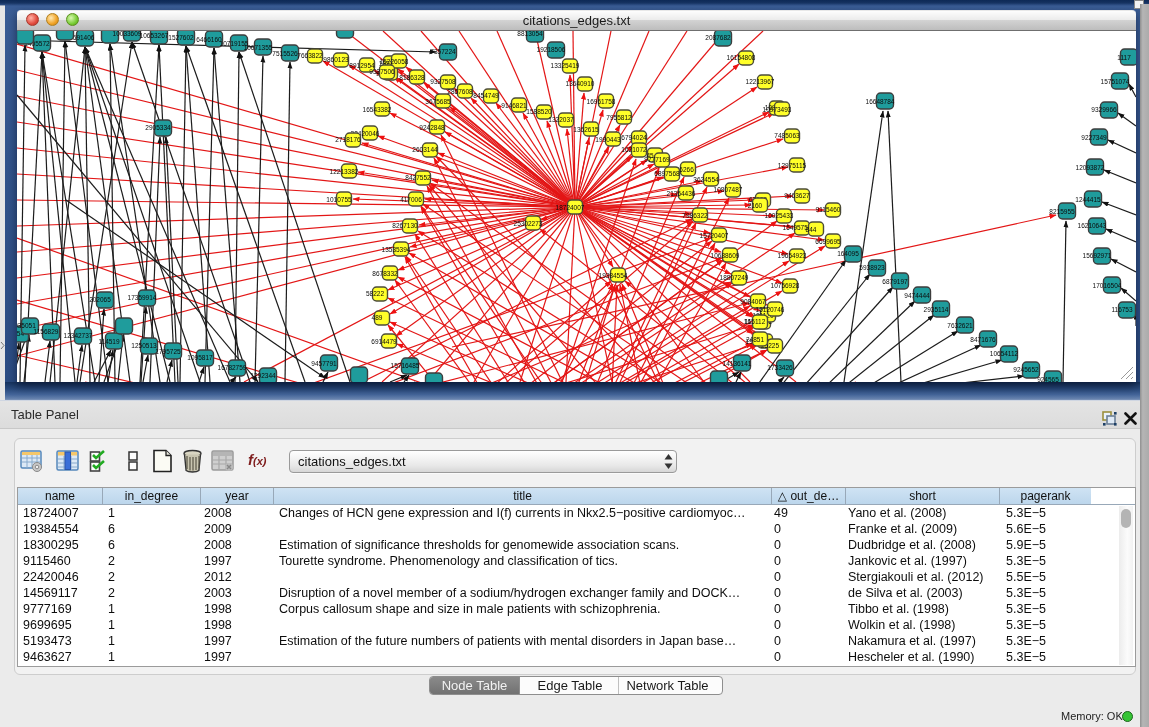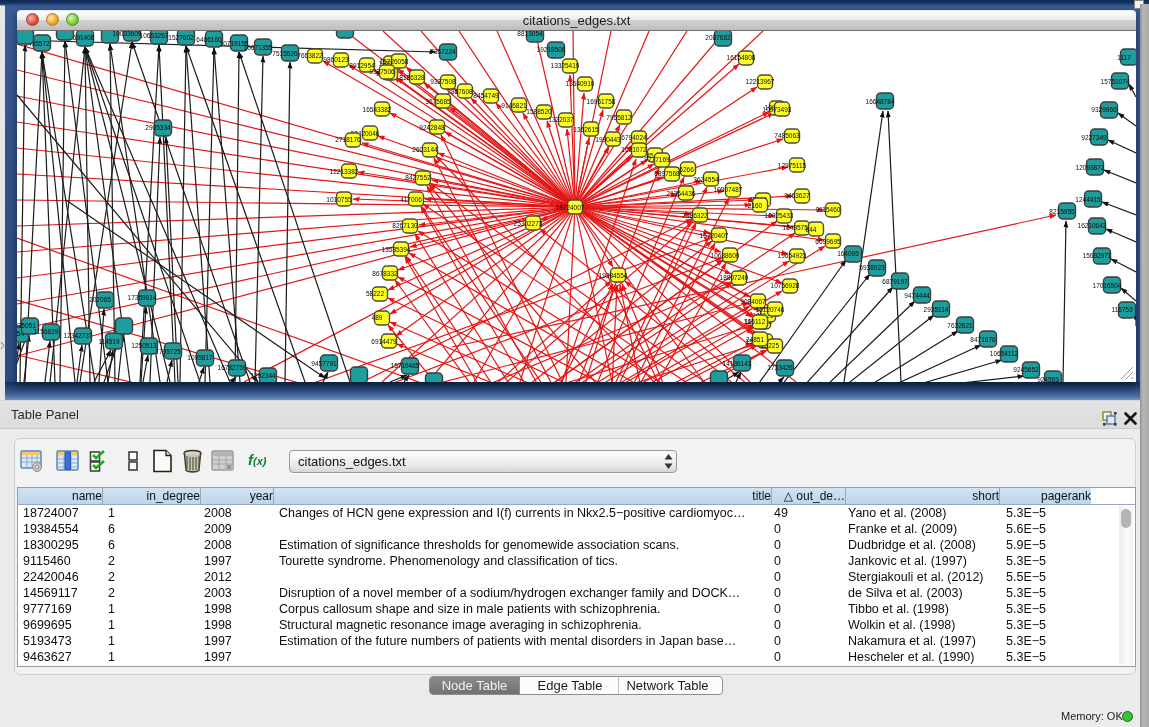--- a/index.html
+++ b/index.html
@@ -17,21 +17,21 @@
 #canvas{left:17px;top:31px;width:1119px;height:351px;background:#fff;overflow:hidden}
 
 #panel{left:0;top:400px;width:1149px;height:327px;background:#ebebeb;border-top:1px solid #cfd6e2}
 #phead{left:0;top:401px;width:1149px;height:28px;background:linear-gradient(180deg,#e4e4e4,#dcdcdc);border-bottom:1px solid #c8c8c8}
 #ptitle{left:11px;top:407px;font-size:13px;color:#2b2b2b}
 #container{left:14px;top:438px;width:1122px;height:237px;background:#f2f2f2;border:1px solid #cdcdcd;border-radius:6px}
 #combo{left:289px;top:450px;width:388px;height:23px;border:1px solid #9a9a9a;border-radius:4px;background:linear-gradient(180deg,#ffffff,#e8e8e8 70%,#d6d6d6);box-shadow:0 1px 1px rgba(255,255,255,.7)}
 #combotext{left:298px;top:454px;font-size:13px;color:#111}
 
 #tablebox{left:17px;top:487px;width:1119px;height:180px;background:#fff;border:1px solid #9b9b9b}
-.th{top:488px;height:16px;background:linear-gradient(180deg,#cfe3f4,#bcd6ec);border-right:1px solid #98a8b8;font-size:12px;color:#111;text-align:right;line-height:16px;overflow:hidden}
+.th{top:488px;height:16px;background:linear-gradient(180deg,#cfe3f4,#bcd6ec);border-right:1px solid #98a8b8;font-size:12px;color:#111;text-align:center;line-height:16px;overflow:hidden}
 #thr{left:18px;top:504px;width:1117px;height:1px;background:#98a8b8}
 .trow{left:0;width:1118px;height:16px;font-size:12.5px;color:#0d0d0d;position:absolute}
 .trow span{position:absolute;top:1px;white-space:nowrap}
 #sb{left:1119px;top:506px;width:14px;height:159px;background:linear-gradient(90deg,#ececec,#fbfbfb 60%,#f2f2f2)}
 #sbthumb{left:1121px;top:509px;width:10px;height:19px;background:#b4b4b4;border-radius:5px}
 
 #tabs{left:429px;top:676px;width:294px;height:19px;border:1px solid #8e8e8e;border-radius:4px;background:#fcfcfc;overflow:hidden}
 .tab{position:absolute;top:0;height:19px;font-size:13px;line-height:18px;text-align:center;color:#1a1a1a}
 #tab1{left:0;width:90px;background:linear-gradient(180deg,#8a8a8a,#6f6f6f);color:#f2f2f2;border-right:1px solid #8e8e8e}
 #tab2{left:92px;width:97px;border-right:1px solid #c0c0c0}
@@ -640,21 +640,21 @@
     <path d="M3.5 5.5 l1.6 16 a7 2.6 0 0 0 12.8 0 l1.6 -16" fill="#c9c5b0" stroke="#333" stroke-width="1.4"></path>
     <path d="M6 7 v13 M9 8 v13.5 M12 8 v13.5 M15 8 v13 M18 7 v12" stroke="#5a5648" stroke-width="1.2"></path>
   </svg>
 <svg class="abs" style="left:211px;top:449px" width="24" height="24" viewBox="0 0 24 24">
     <rect x="1" y="2" width="21" height="19" rx="1.5" fill="#cfcfcf" stroke="#9a9a9a" stroke-width="1.5"></rect>
     <rect x="2" y="3" width="19" height="4" fill="#b5b5b5"></rect>
     <path d="M2 11 h19 M2 15 h19 M8 7 v14 M15 7 v14" stroke="#a8a8a8" stroke-width="1.2"></path>
     <circle cx="18" cy="18" r="4" fill="#bbb"></circle>
     <path d="M16 16 l4 4 M20 16 l-4 4" stroke="#888" stroke-width="1.4"></path>
   </svg>
-<div class="abs" style="left:248px;top:451px;font-size:15px;font-style:italic;font-weight:bold;color:#15803d">f<span style="font-size:11px">(x)</span></div>
+<div class="abs" style="left:248px;top:451px;font-size:15px;font-style:italic;font-weight:bold;color:#7f1d1d">f<span style="font-size:11px">(x)</span></div>
 <div id="combo" class="abs"></div>
 <div id="combotext" class="abs">citations_edges.txt</div>
 <svg class="abs" style="left:663px;top:453px" width="11" height="17">
     <path d="M5.5,1 L9.5,6.5 L1.5,6.5 z" fill="#333"></path>
     <path d="M5.5,16 L9.5,10.5 L1.5,10.5 z" fill="#333"></path>
   </svg>
 <div id="tablebox" class="abs"></div>
 <div class="th abs" style="left:18px;width:85px">name</div>
 <div class="th abs" style="left:103px;width:98px">in_degree</div>
 <div class="th abs" style="left:201px;width:73px">year</div>
@@ -721,21 +721,20 @@
 <span style="left:204px">1998</span>
     <span style="left:279px">Corpus callosum shape and size in male patients with schizophrenia.</span>
 <span style="left:774px">0</span>
     <span style="left:848px">Tibbo et al. (1998)</span>
 <span style="left:1006px">5.3E−5</span>
   </div>
 <div class="trow" style="top:617px">
 <span style="left:23px">9699695</span>
     <span style="left:108px">1</span>
 <span style="left:204px">1998</span>
-    <span style="left:279px">Structural magnetic resonance image averaging in schizophrenia.</span>
 <span style="left:774px">0</span>
     <span style="left:848px">Wolkin et al. (1998)</span>
 <span style="left:1006px">5.3E−5</span>
   </div>
 <div class="trow" style="top:633px">
 <span style="left:23px">5193473</span>
     <span style="left:108px">1</span>
 <span style="left:204px">1997</span>
     <span style="left:279px">Estimation of the future numbers of patients with mental disorders in Japan base…</span>
 <span style="left:774px">0</span>

